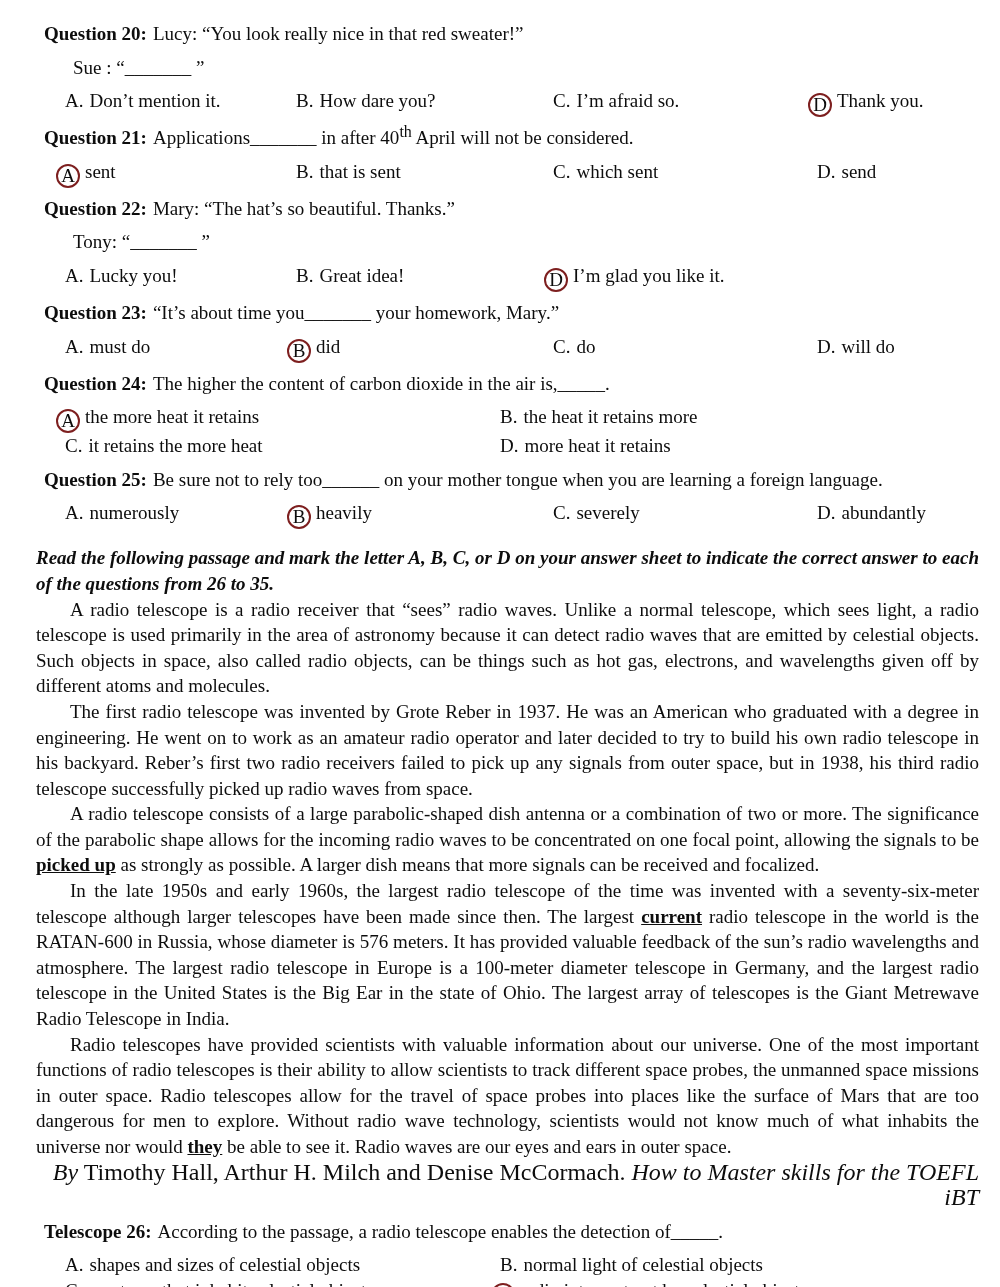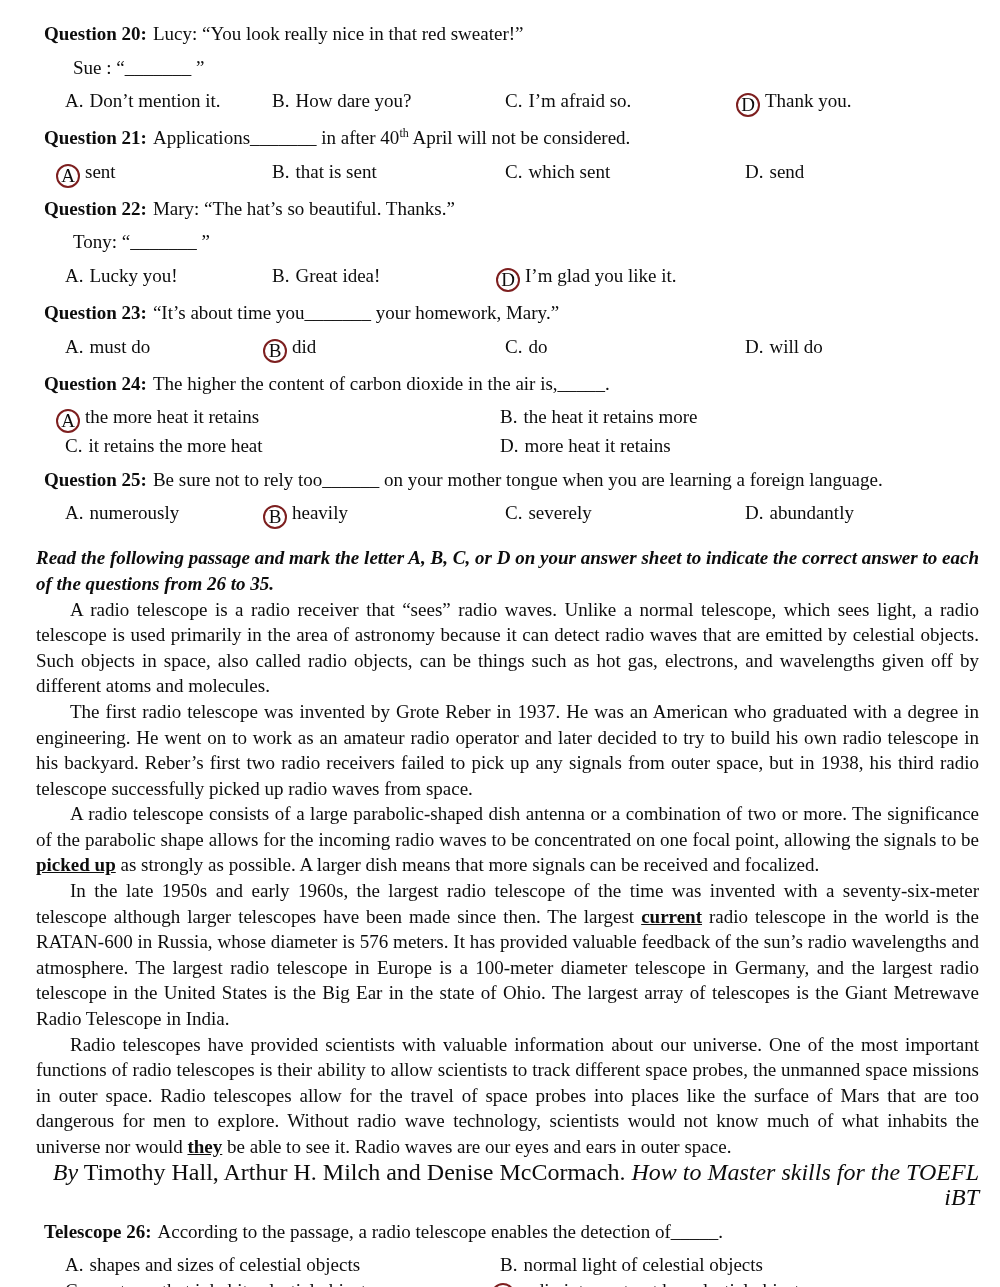--- a/index.html
+++ b/index.html
@@ -11,34 +11,35 @@
     background:#ffffff;
   }
   .it { font-style:italic; }
   .qlbl { font-weight:bold; margin-right:6px; }
   .line { margin:8px; }
   .sub { padding-left:29px; }
   .just { text-align:justify; }
   .opts4 {
     display:grid; grid-template-columns:207px 233px 240px auto;
     padding-left:29px;
+    gap:24px;
   }
   .opts2 {
     display:grid; grid-template-columns:435px auto;
     padding-left:29px;
   }
   .cell { white-space:nowrap; }
   .lbl { margin-right:6px; }
   .circ {
     display:inline-block; width:24px; height:24px; box-sizing:border-box;
     border:2.5px solid #7d1f1f; border-radius:50%;
     text-align:center; line-height:20px;
     margin-right:5px; margin-left:-9px; vertical-align:-4px;
   }
-  sup { font-size:12px; line-height:0; }
+  sup { font-size:16px; line-height:0; }
   .instr { font-weight:bold; font-style:italic; margin-top:16px; }
   .passage p { margin:0; text-align:justify; text-indent:34px; }
   .mark { font-weight:bold; text-decoration:underline; }
   .byline { text-align:right; font-size:24px; }
 </style>
 </head>
 <body>
 
 <div class="page">
 

